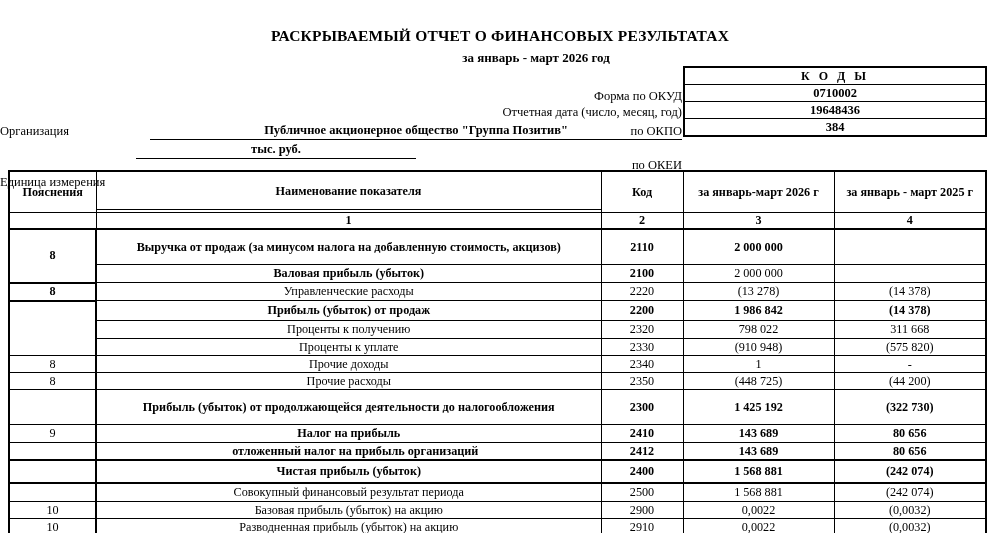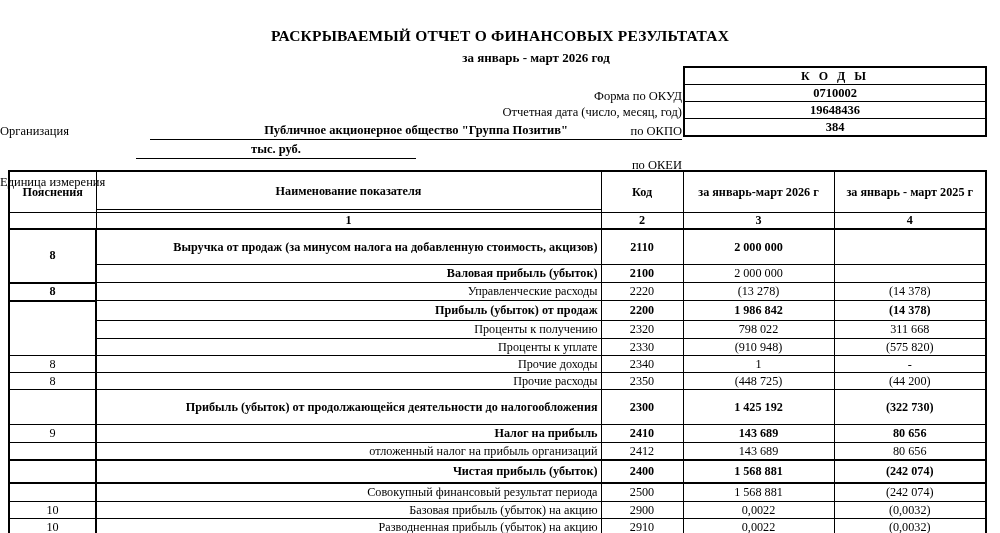--- a/index.html
+++ b/index.html
@@ -57,26 +57,26 @@
     border-collapse:collapse;table-layout:fixed;
     border:2px solid #000;
   }
   .maintbl td{
     border:1px solid #000;
     font-size:12.2px;
     padding:0 3px;
     vertical-align:middle;
   }
   .maintbl td.c{text-align:center;}
-  .maintbl td.l{text-align:right;}
+  .maintbl td.l{text-align:center;}
   .maintbl .b{font-weight:bold;}
 
   
   .thick-top{border-top:2px solid #000 !important;}
-  .thick-bot{border-bottom:2px solid #000 !important;}
+  .thick-bot{border-bottom:2px solid #000 !important;font-weight:bold;}
   .thick-left{border-left:2px solid #000 !important;}
 
   .hcell{text-align:center;font-weight:bold;font-size:12.2px;line-height:14px;}
   .numhdr{text-align:center;font-weight:bold;font-size:12.2px;height:13px;}
   .indent{padding-left:16px !important;}
 </style>
 </head>
 <body>
 
 <div class="page">

